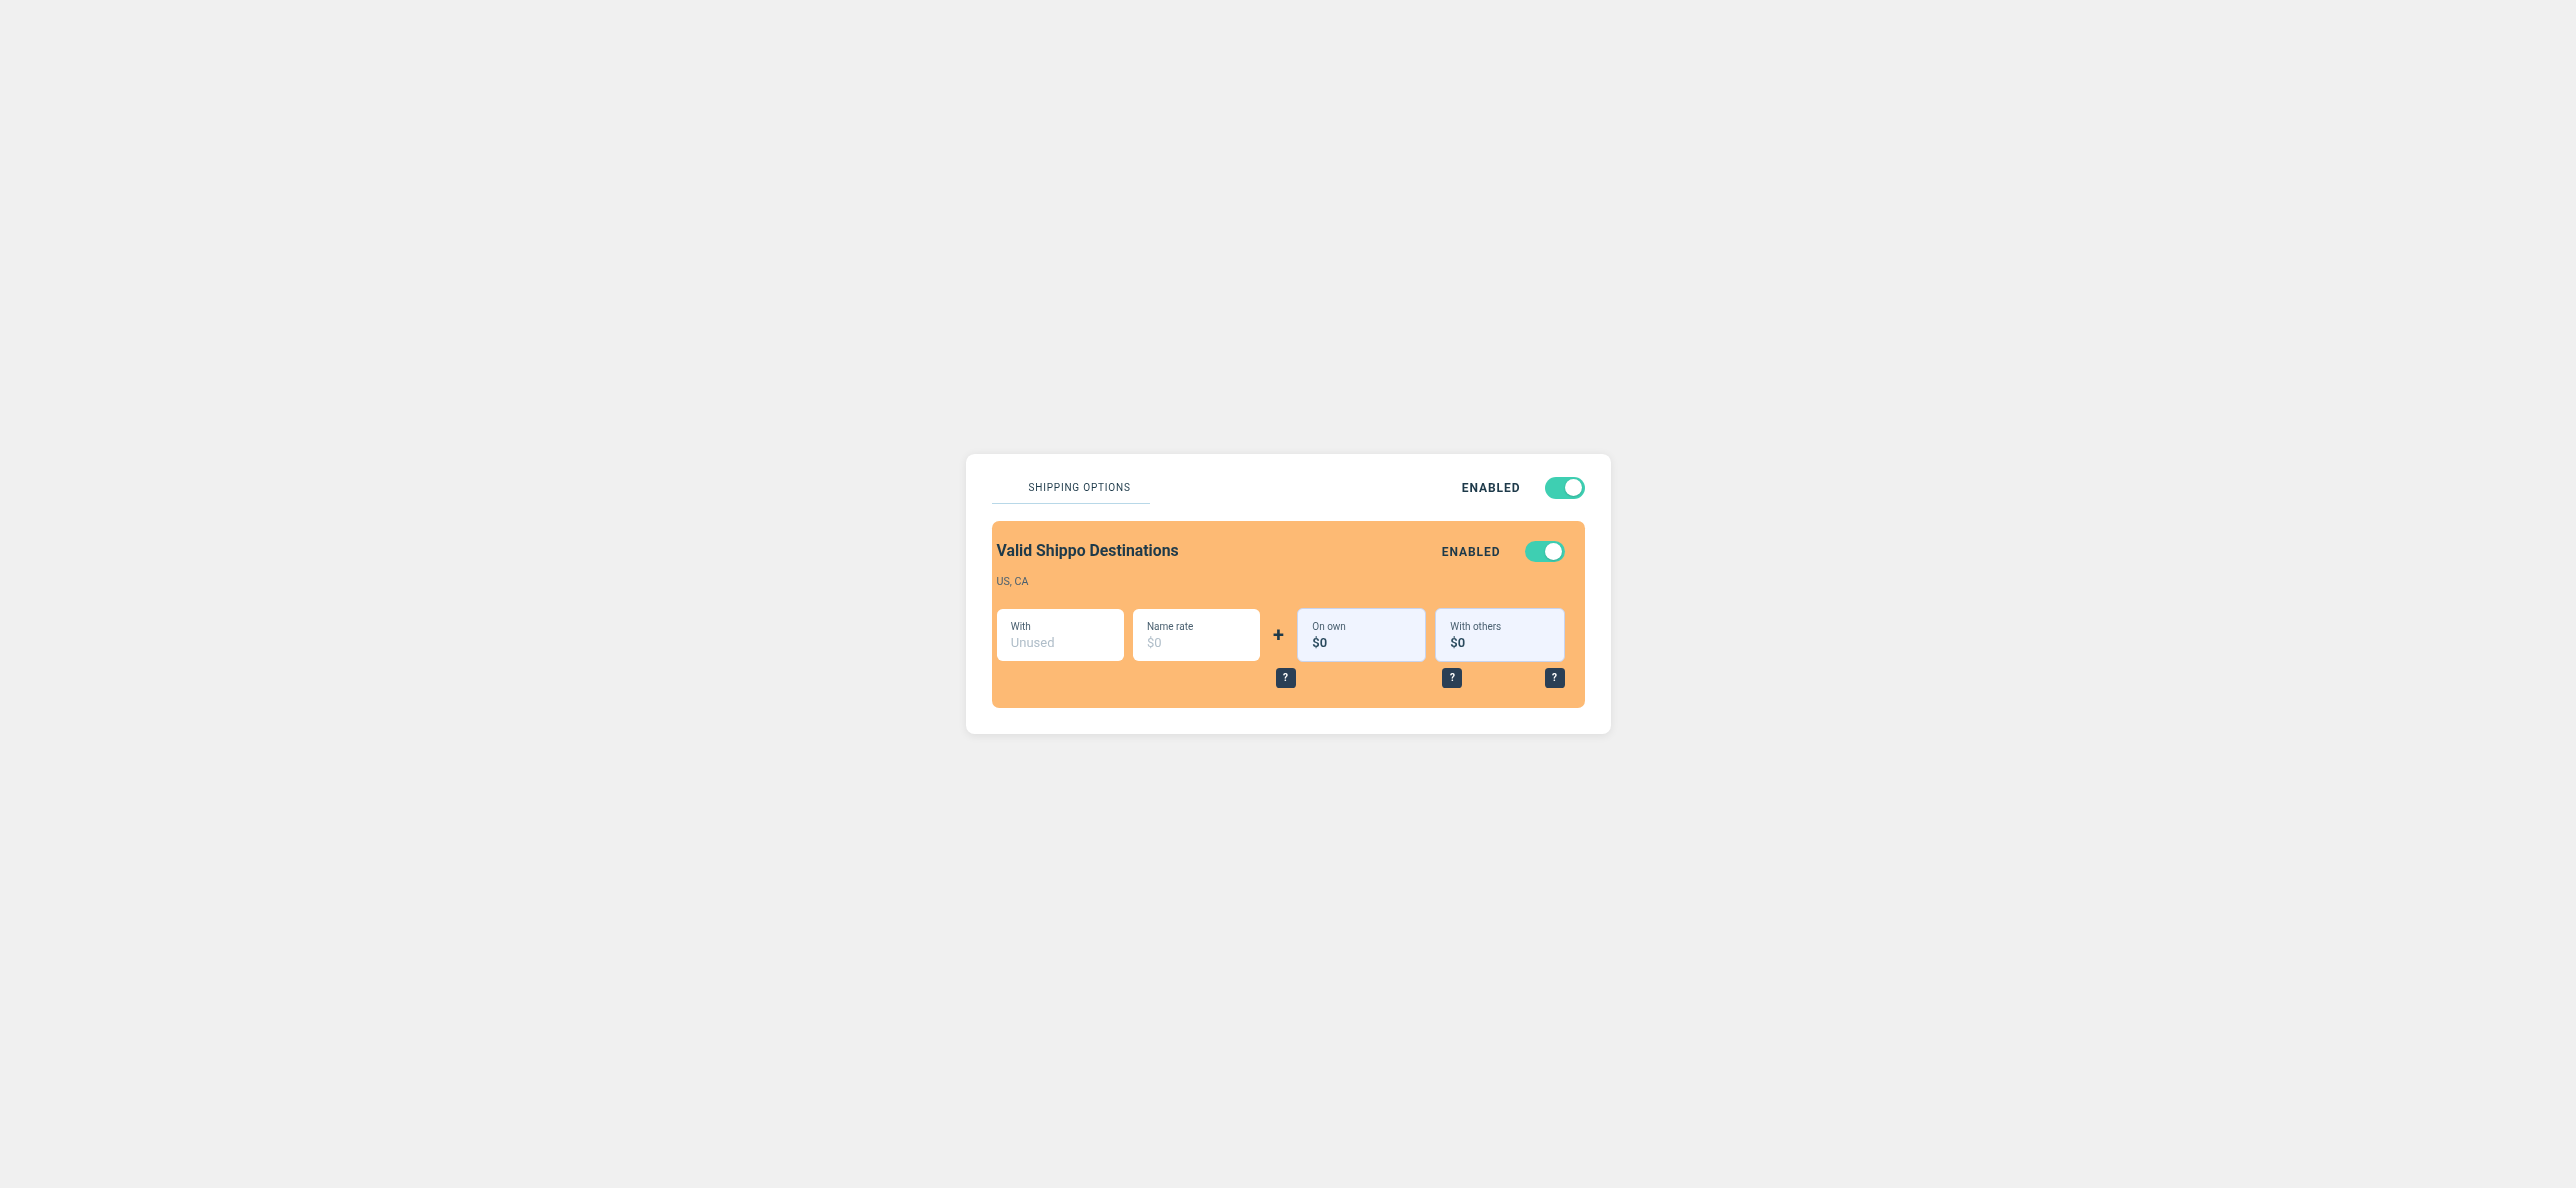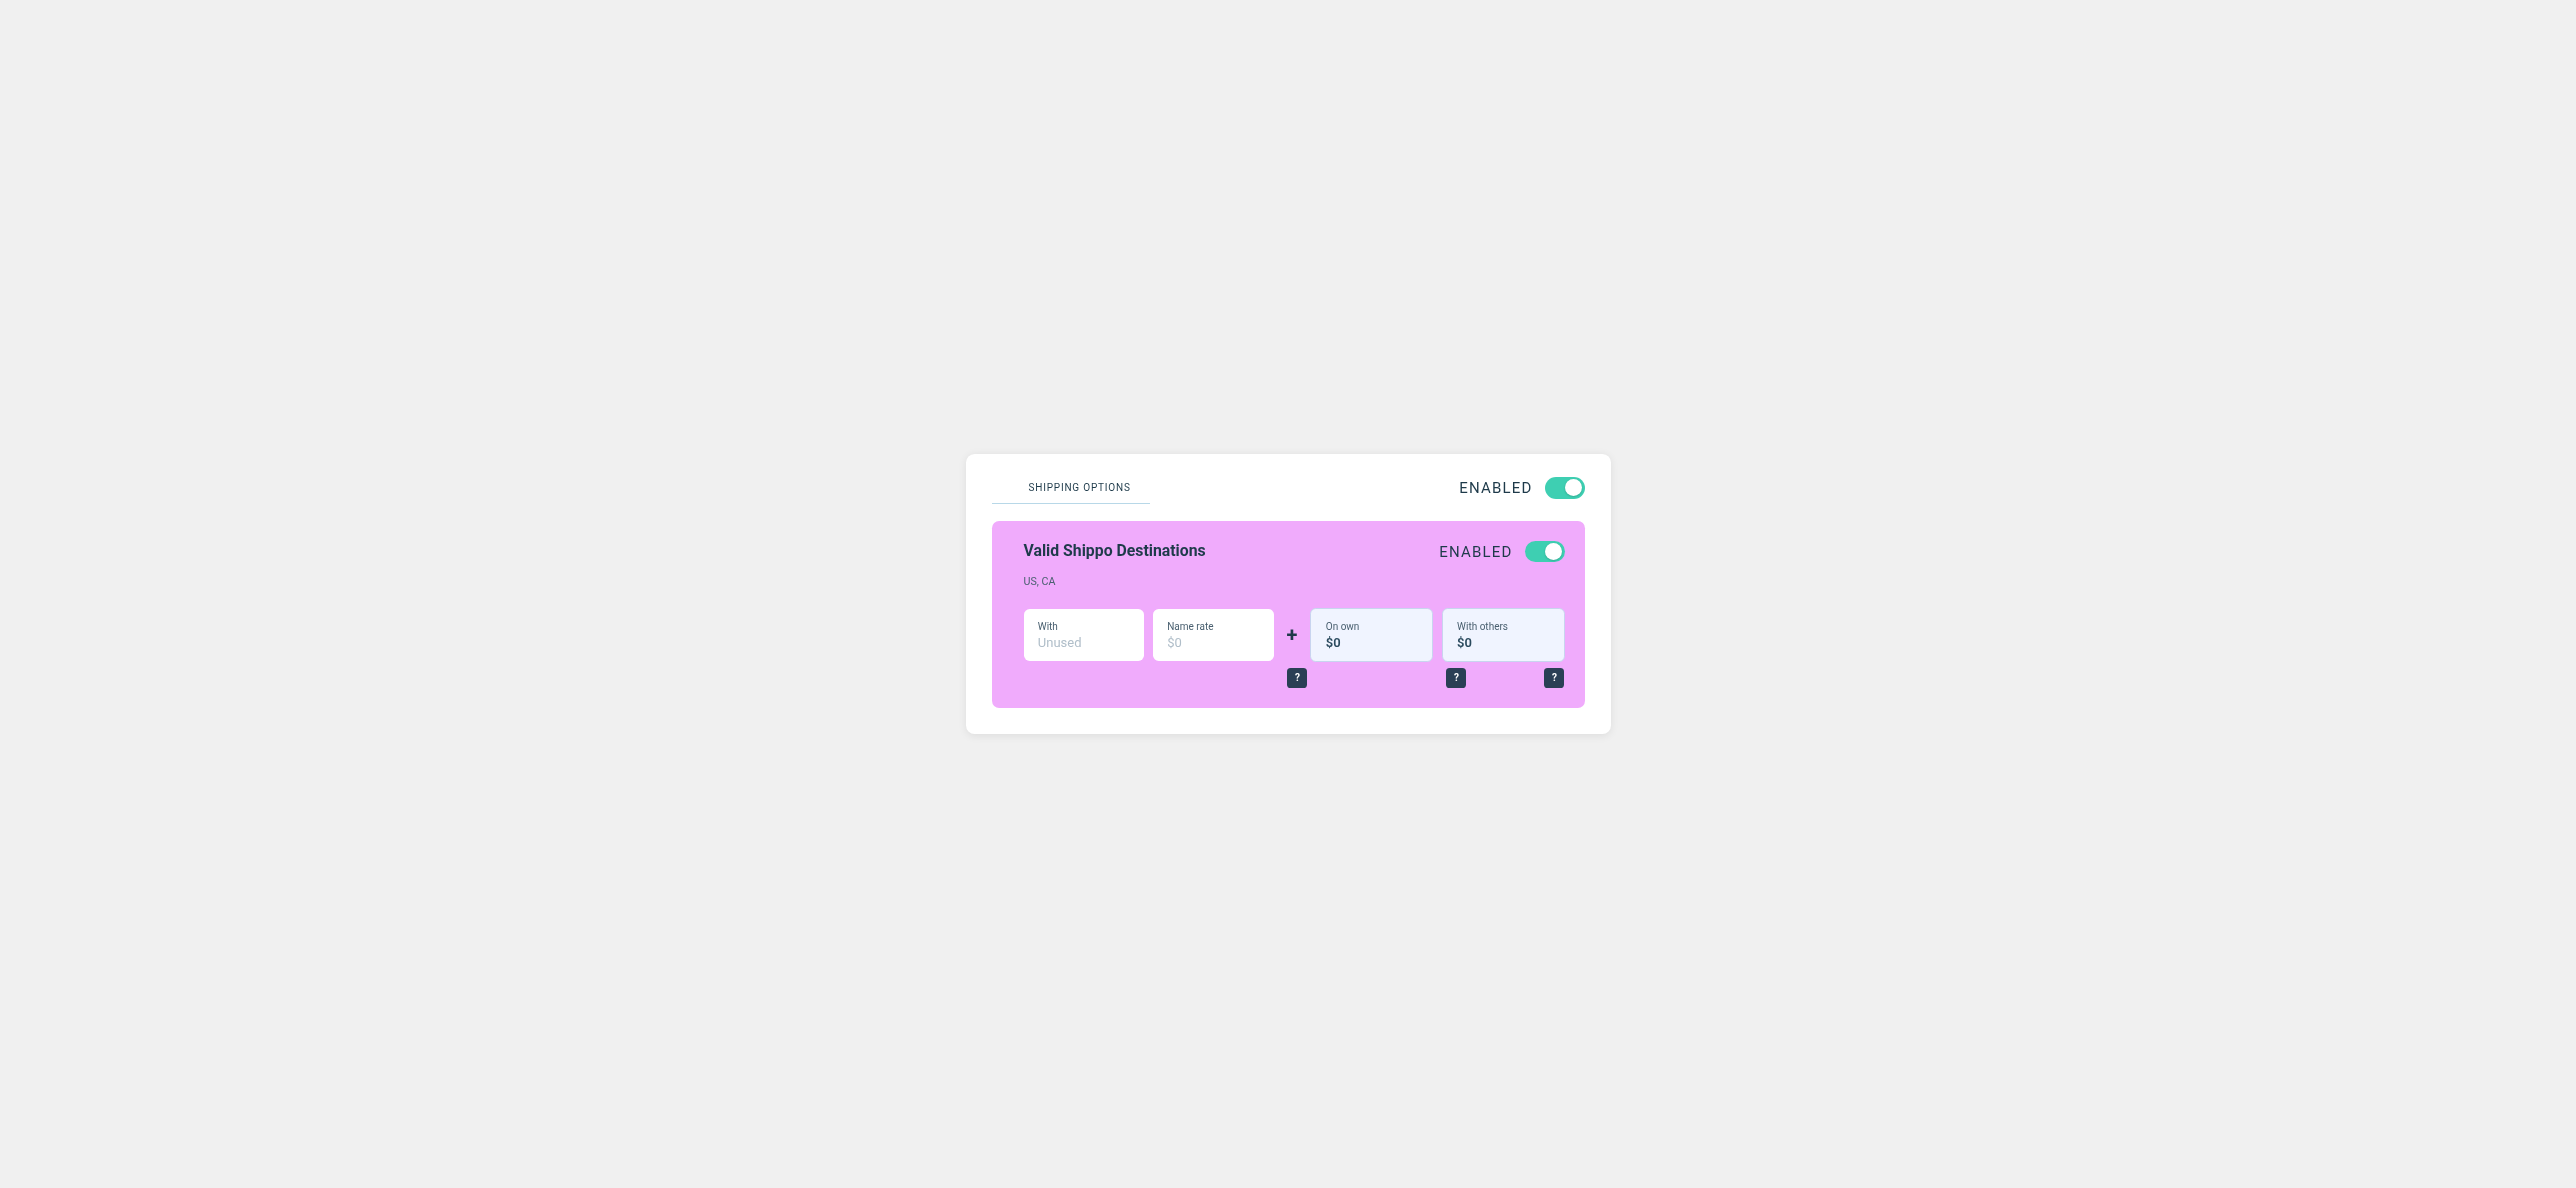--- a/index.html
+++ b/index.html
@@ -45,26 +45,26 @@
     }
 
     .header-underline {
       border: none;
       border-top: 1.4px solid #b8d8e8;
       margin-bottom: 17px;
       width: 158px;
     }
 
     .enabled-label {
-      font-size: 15px;
-      font-weight: 400;
+      font-size: 12px;
+      font-weight: 700;
       letter-spacing: 0.08em;
       color: #1e3a4a;
       text-transform: uppercase;
-      margin-right: 12px;
+      margin-right: 24px;
     }
 
     
     .toggle-switch {
       position: relative;
       display: inline-block;
       width: 40px;
       height: 21.5px;
       cursor: pointer;
     }
@@ -98,23 +98,23 @@
       box-shadow: 0 0.7px 2.1px rgba(0,0,0,0.2);
     }
 
     .enabled-group {
       display: flex;
       align-items: center;
     }
 
     
     .inner-card {
-      background: #f0abfc;
+      background: #fdba74;
       border-radius: 7.2px;
-      padding: 20px 20px 20px 32px;
+      padding: 20px 20px 20px 5px;
     }
 
     .card-header-row {
       display: flex;
       align-items: flex-start;
       justify-content: space-between;
       margin-bottom: 5.7px;
     }
 
     .card-title {

